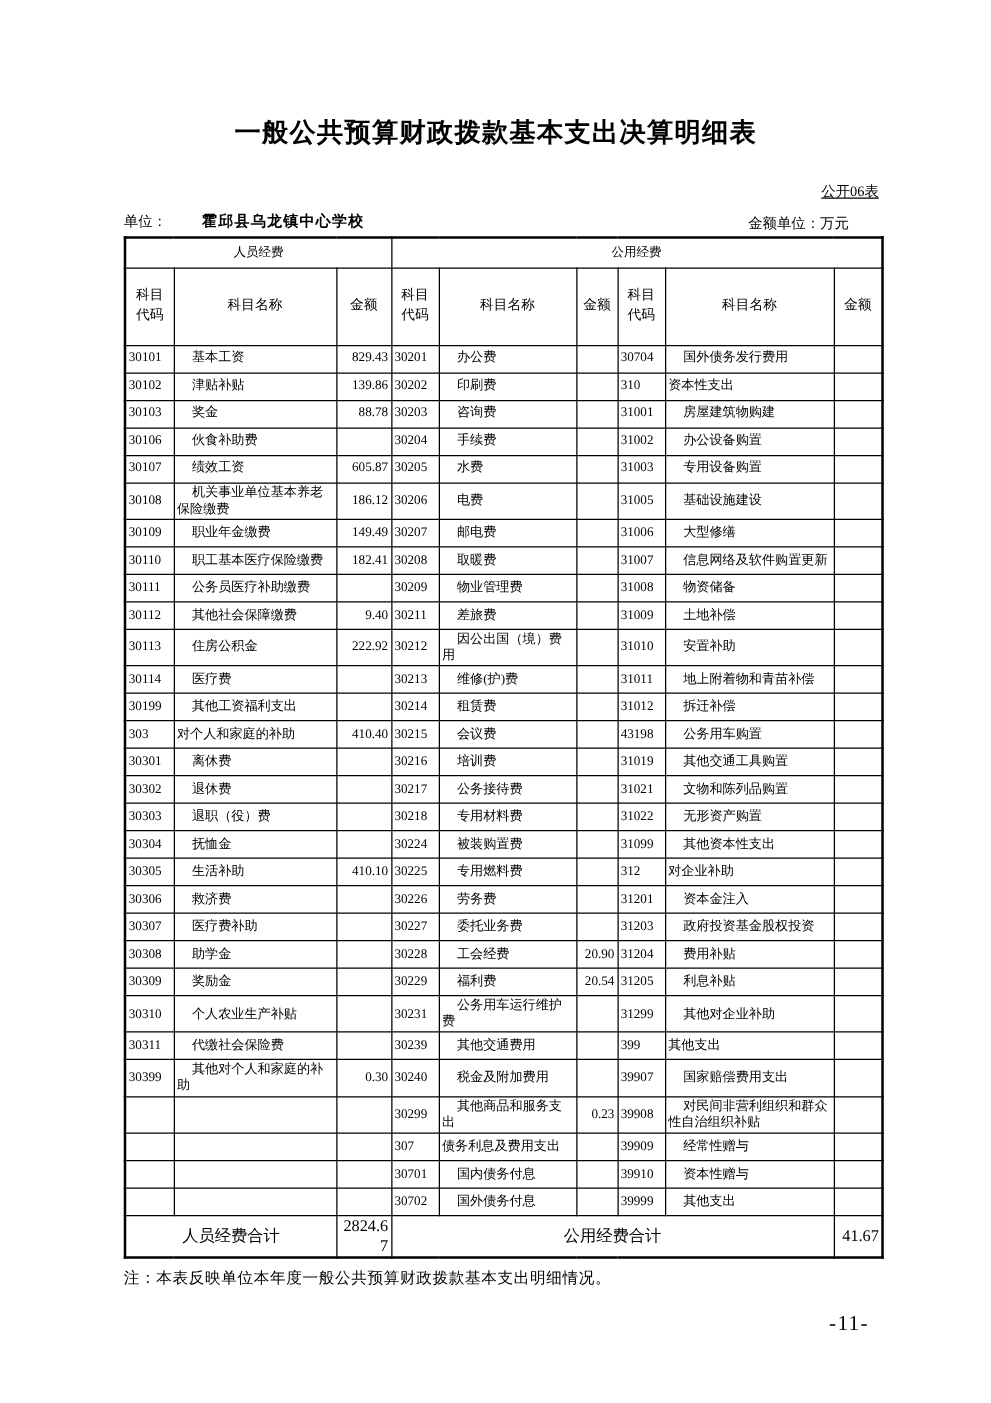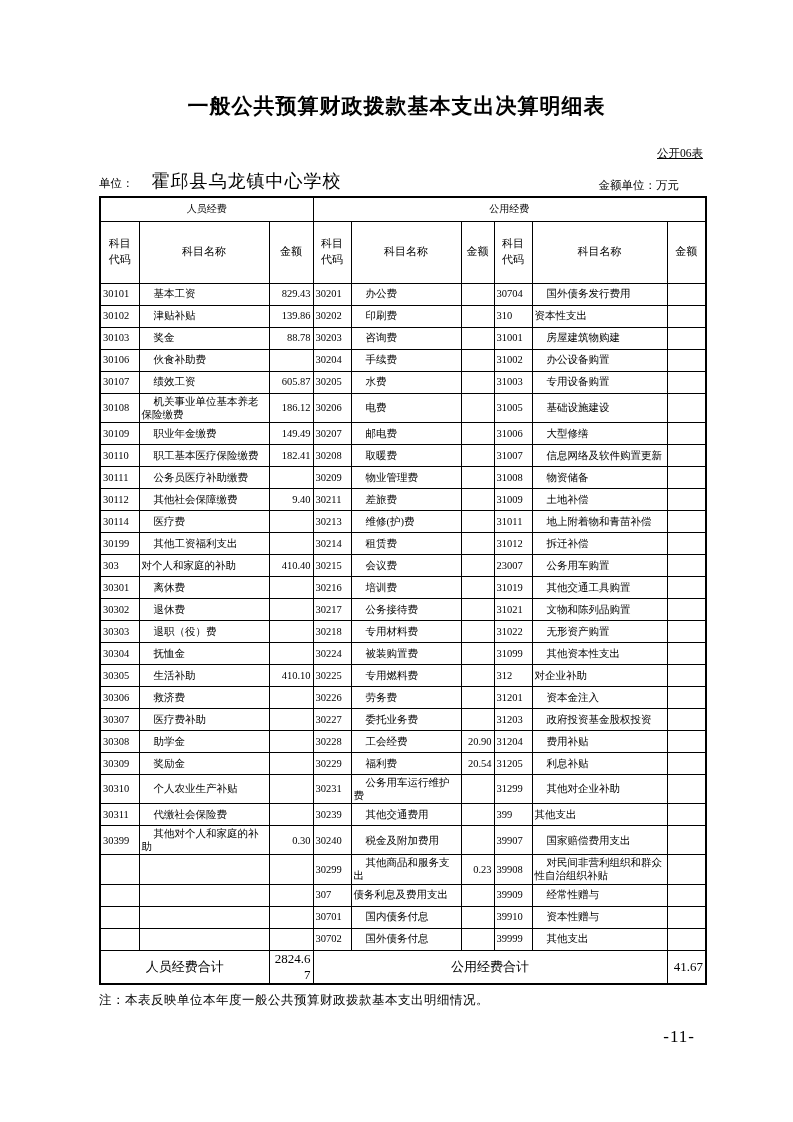--- a/index.html
+++ b/index.html
@@ -27,21 +27,21 @@
     text-decoration: underline;
   }
   .meta-row {
     display: flex;
     justify-content: space-between;
     align-items: flex-end;
     margin-top: 8px;
     margin-bottom: 3px;
   }
   .meta-left { font-size: 11.5px; }
-  .unit-name { font-size: 18px; font-weight: 400; margin-left: 18px; letter-spacing: 1px; }
+  .unit-name { font-size: 12px; font-weight: 700; margin-left: 28px; letter-spacing: 1px; }
   .meta-right { font-size: 11.5px; padding-right: 26px; }
 
   table.grid {
     border-collapse: collapse;
     table-layout: fixed;
     width: 606px;
     border: 2px solid #000;
   }
   table.grid td, table.grid th {
     border: 1px solid #000;
@@ -236,20 +236,31 @@
             <td class="col-name sub">其他社会保障缴费</td>
             <td class="col-amt">9.40</td>
             <td class="col-code">30211</td>
             <td class="col-name sub">差旅费</td>
             <td class="col-amt"></td>
             <td class="col-code">31009</td>
             <td class="col-name sub">土地补偿</td>
             <td class="col-amt"></td>
           </tr>
           <tr class="data-row">
+            <td class="col-code">30113</td>
+            <td class="col-name sub">住房公积金</td>
+            <td class="col-amt">222.92</td>
+            <td class="col-code">30212</td>
+            <td class="col-name sub">因公出国（境）费用</td>
+            <td class="col-amt"></td>
+            <td class="col-code">31010</td>
+            <td class="col-name sub">安置补助</td>
+            <td class="col-amt"></td>
+          </tr>
+          <tr class="data-row">
             <td class="col-code">30114</td>
             <td class="col-name sub">医疗费</td>
             <td class="col-amt"></td>
             <td class="col-code">30213</td>
             <td class="col-name sub">维修(护)费</td>
             <td class="col-amt"></td>
             <td class="col-code">31011</td>
             <td class="col-name sub">地上附着物和青苗补偿</td>
             <td class="col-amt"></td>
           </tr>
@@ -264,21 +275,21 @@
             <td class="col-name sub">拆迁补偿</td>
             <td class="col-amt"></td>
           </tr>
           <tr class="data-row">
             <td class="col-code">303</td>
             <td class="col-name">对个人和家庭的补助</td>
             <td class="col-amt">410.40</td>
             <td class="col-code">30215</td>
             <td class="col-name sub">会议费</td>
             <td class="col-amt"></td>
-            <td class="col-code">23007</td>
+            <td class="col-code">43198</td>
             <td class="col-name sub">公务用车购置</td>
             <td class="col-amt"></td>
           </tr>
           <tr class="data-row">
             <td class="col-code">30301</td>
             <td class="col-name sub">离休费</td>
             <td class="col-amt"></td>
             <td class="col-code">30216</td>
             <td class="col-name sub">培训费</td>
             <td class="col-amt"></td>

